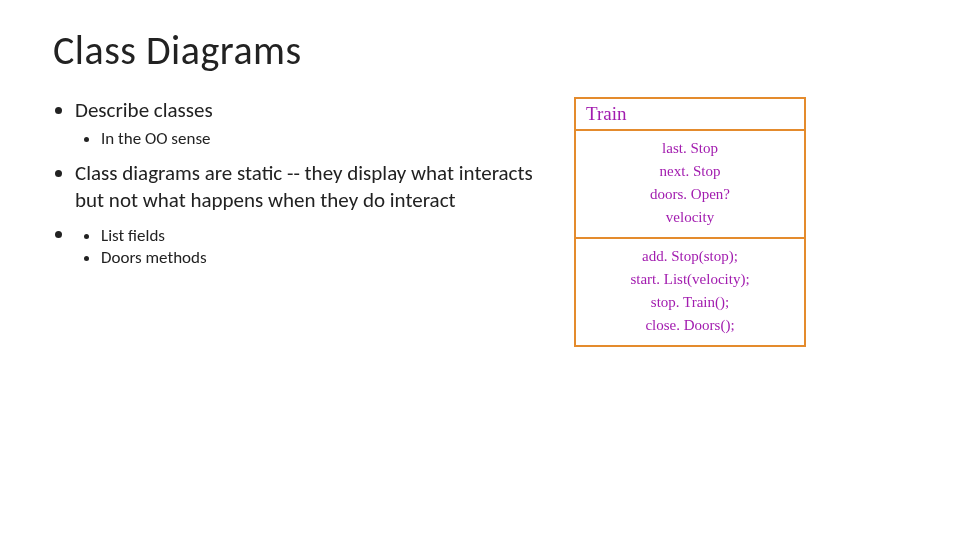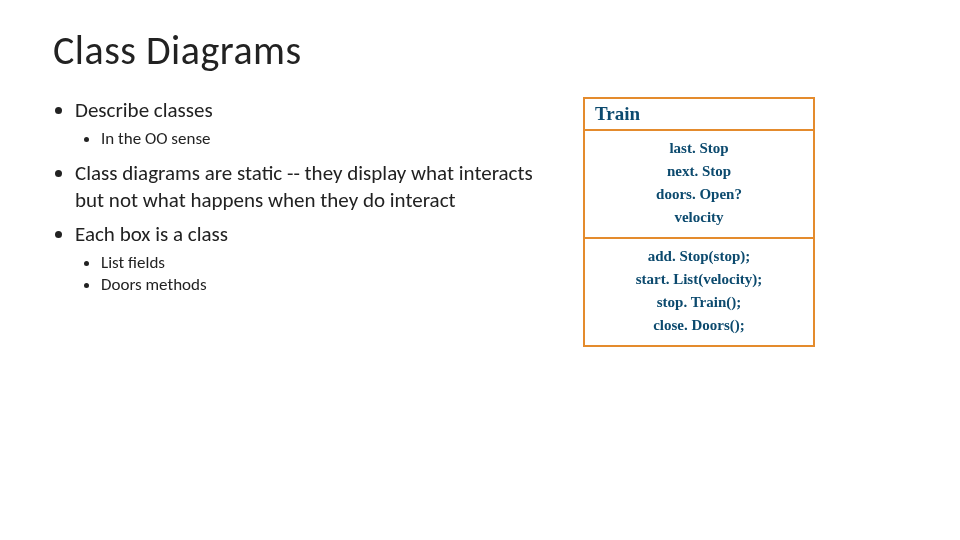--- a/index.html
+++ b/index.html
@@ -1,25 +1,25 @@
 <!DOCTYPE html>
 <html><head>
 <meta charset="utf-8">
 <style>
   * { box-sizing: border-box; margin: 0; padding: 0; }
   html, body { width: 960px; height: 540px; background: #fff; font-family: Calibri, "Segoe UI", Arial, sans-serif; color: #222; }
   .slide { position: relative; width: 960px; height: 460px; padding: 26px 53px; }
   .title { font-size: 40px; font-weight: 400; letter-spacing: 0.5px; margin-bottom: 22px; }
-  .body { display: flex; gap: 40px; }
+  .body { display: flex; gap: 31px; }
   .left { flex: 1 1 auto; max-width: 490px; font-size: 21px; line-height: 1.28; }
   .left ul { list-style: disc; padding-left: 22px; }
   .left ul ul { list-style: disc; padding-left: 26px; font-size: 17px; margin-top: 4px; margin-bottom: 10px; }
   .left > ul > li { margin-bottom: 8px; }
   .right { flex: 0 0 232px; }
-  .uml { border: 2px solid #e48b2d; font-family: "Comic Sans MS", "Comic Sans", cursive; font-size: 15px; color: #0c4a6e; font-weight: bold; }
+  .uml { border: 2px solid #e48b2d; font-family: "Comic Sans MS", "Comic Sans", cursive; font-size: 15px; color: #a21caf; }
   .uml .sect { border-bottom: 2px solid #e48b2d; padding: 6px 10px 8px 10px; }
   .uml .sect:last-child { border-bottom: none; }
   .uml .classname { font-size: 19px; padding: 4px 10px 4px 10px; }
   .uml .row { padding: 3px 0; text-align: center; }
 </style>
 </head>
 <body>
 
 <div class="slide">
   <h1 class="title">Class Diagrams</h1>
@@ -28,21 +28,20 @@
     <div class="left">
       <ul>
         <li>
           <span>Describe classes</span>
           <ul>
             <li>In the OO sense</li>
           </ul>
         </li>
         <li>Class diagrams are static -- they display what interacts but not what happens when they do interact</li>
         <li>
-          <span>Each box is a class</span>
           <ul>
             <li>List fields</li>
             <li>Doors methods</li>
           </ul>
         </li>
       </ul>
     </div>
 
     <div class="right">
       <div class="uml">

